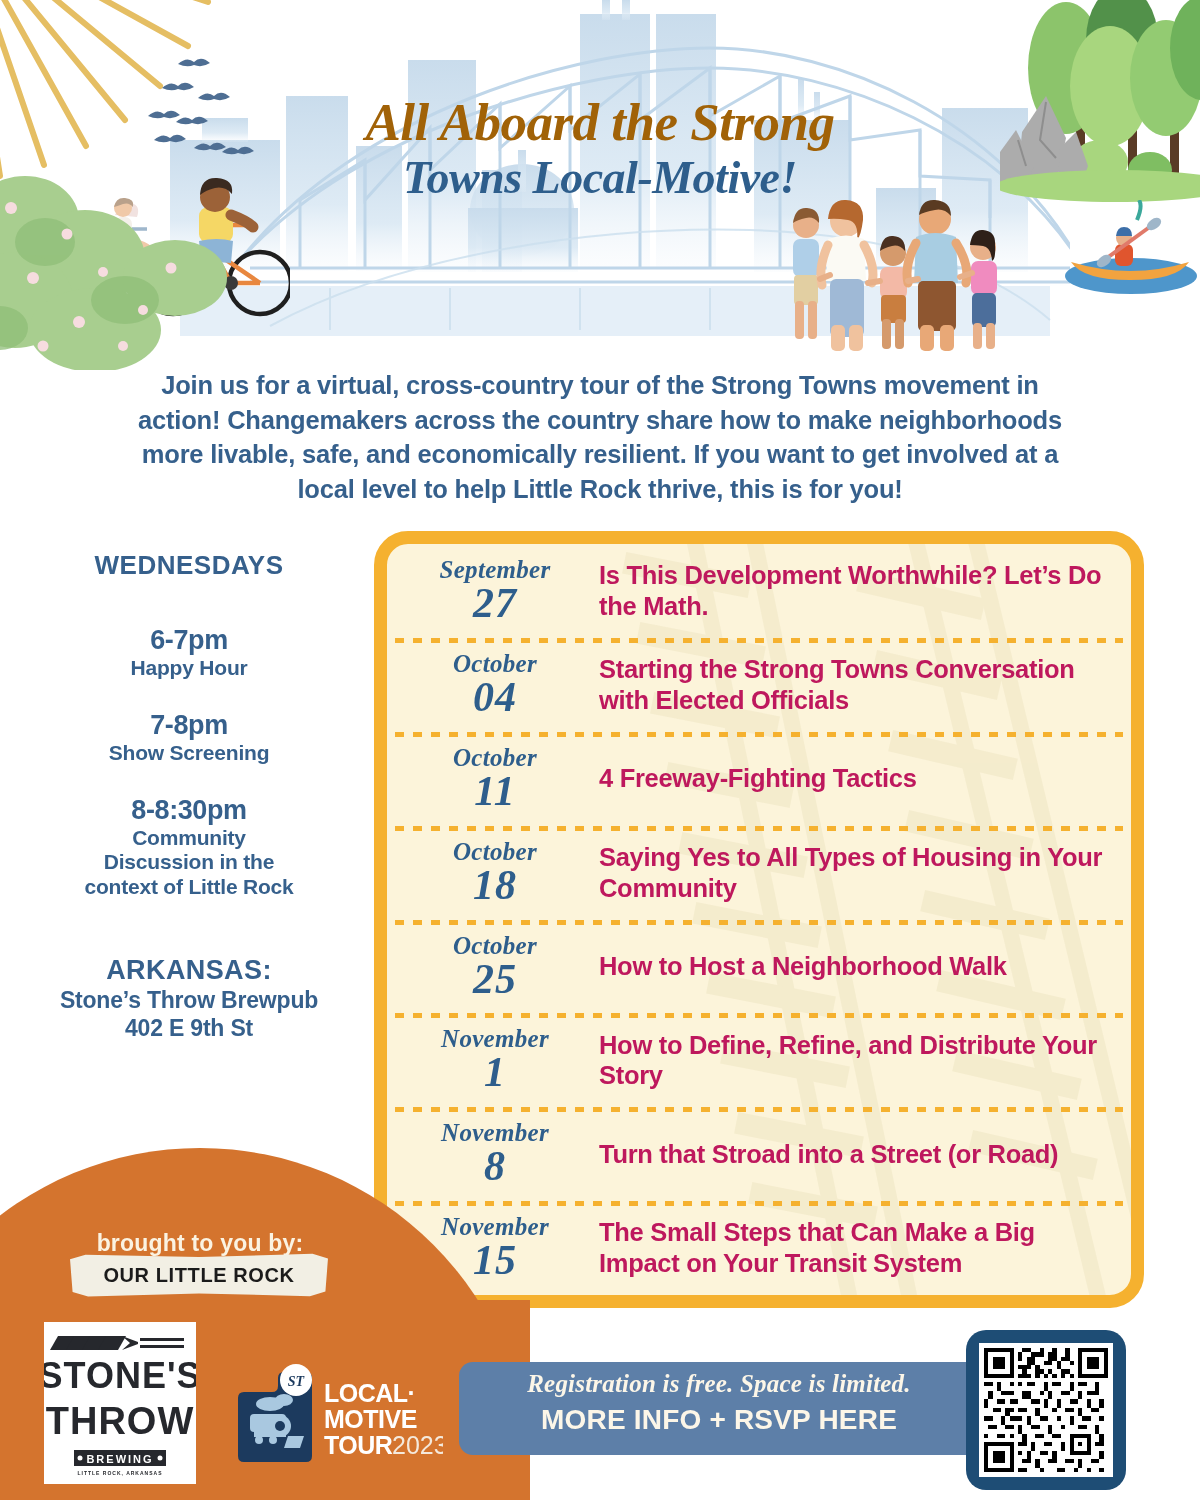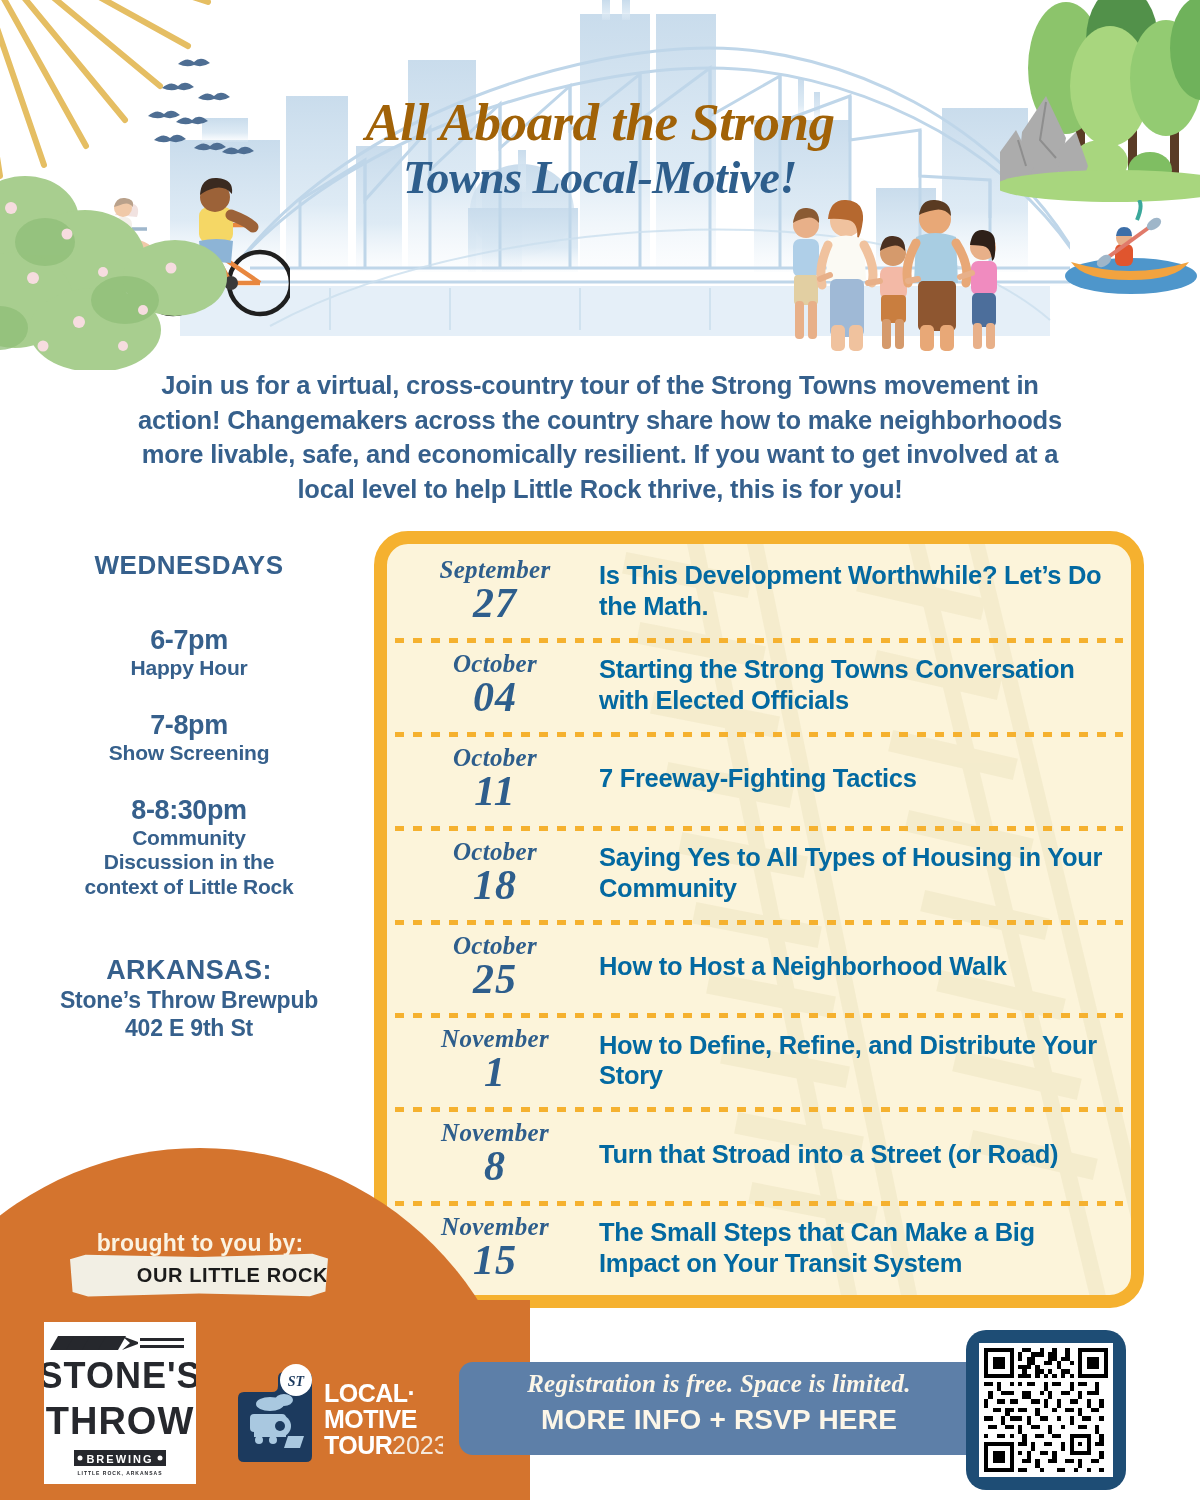--- a/index.html
+++ b/index.html
@@ -61,34 +61,34 @@
   .month {
     font-family:"Liberation Serif", serif; font-weight:700; font-style:italic;
     font-size:25px; color:#2E5E8C; letter-spacing:0.3px; line-height:1.0;
   }
   .day {
     font-family:"Liberation Serif", serif; font-weight:700; font-style:italic;
     font-size:42px; color:#2E5E8C; line-height:1.02; letter-spacing:1px;
   }
   .topic {
     flex:1 1 auto; padding-left:14px; font-size:25.5px; font-weight:700;
-    color:#0369a1; line-height:1.2; letter-spacing:-0.3px;
+    color:#be185d; line-height:1.2; letter-spacing:-0.3px;
   }
 
   
   .blob {
     position:absolute; left:-130px; top:1148px; width:660px; height:500px;
     background:#D4742E; border-radius:330px 330px 0 0;
   }
   .blob2 { position:absolute; left:-130px; top:1300px; width:660px; height:230px; background:#D4742E; }
   .brought { position:absolute; left:10px; top:1230px; width:380px; text-align:center;
     color:#FBF3E2; font-size:23px; font-weight:700; letter-spacing:0.2px; }
   .tape {
     position:absolute; left:70px; top:1252px; width:258px; height:46px;
-    background:#F2EFE4; display:flex; align-items:center; justify-content:flex-end;
+    background:#F2EFE4; display:flex; align-items:center; justify-content:center;
     clip-path: polygon(0% 16%, 6% 6%, 50% 11%, 94% 4%, 100% 14%, 99% 86%, 93% 96%, 50% 90%, 7% 97%, 1% 87%);
     box-shadow:0 2px 5px rgba(0,0,0,.18);
   }
   .tape span { font-size:20px; font-weight:800; color:#1B1B1B; letter-spacing:0.6px; }
 
   .st-logo { position:absolute; left:44px; top:1322px; width:152px; height:162px; background:#ffffff; }
   .lm-logo { position:absolute; left:228px; top:1358px; width:215px; height:110px; }
 
   
   .cta {
@@ -442,21 +442,21 @@
           <div class="month">October</div>
           <div class="day">04</div>
         </div>
         <div class="topic">Starting the Strong Towns Conversation with Elected Officials</div>
       </div>
       <div class="row">
         <div class="datebox">
           <div class="month">October</div>
           <div class="day">11</div>
         </div>
-        <div class="topic">7 Freeway-Fighting Tactics</div>
+        <div class="topic">4 Freeway-Fighting Tactics</div>
       </div>
       <div class="row">
         <div class="datebox">
           <div class="month">October</div>
           <div class="day">18</div>
         </div>
         <div class="topic">Saying Yes to All Types of Housing in Your Community</div>
       </div>
       <div class="row">
         <div class="datebox">

